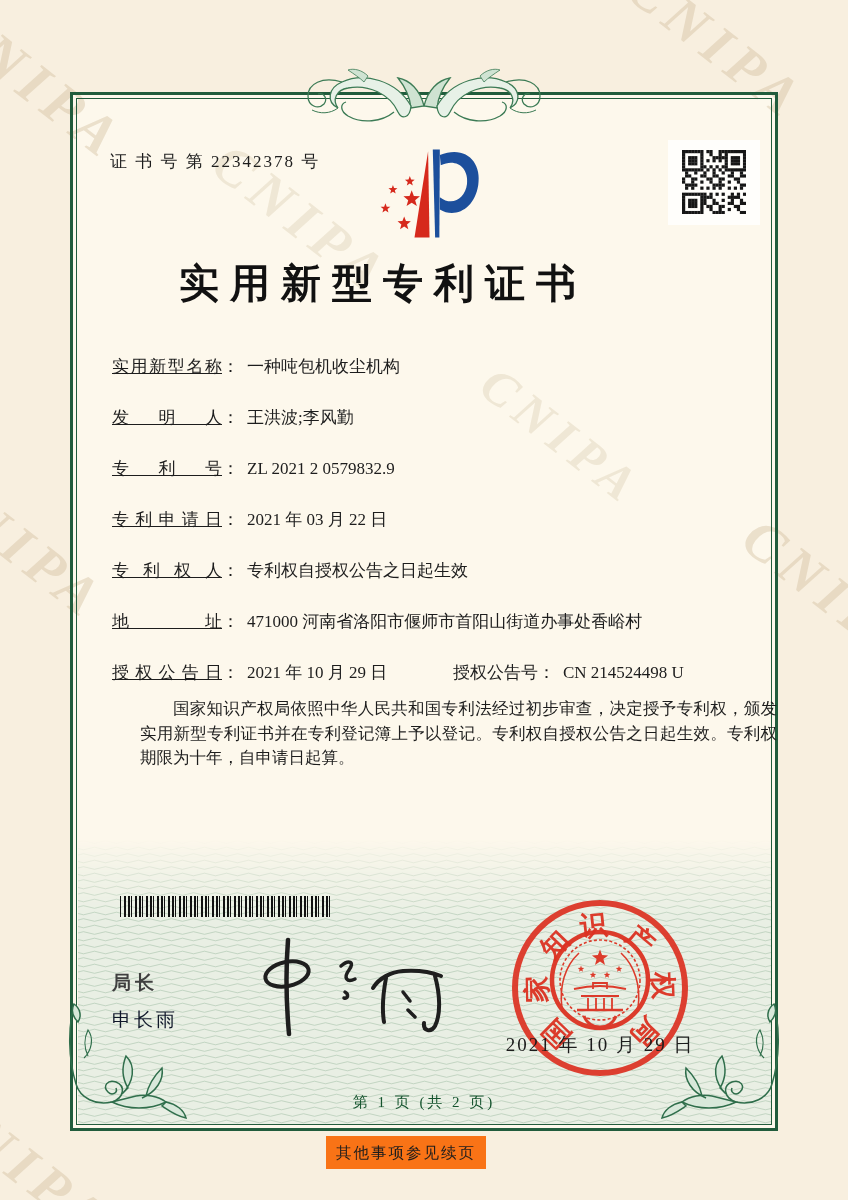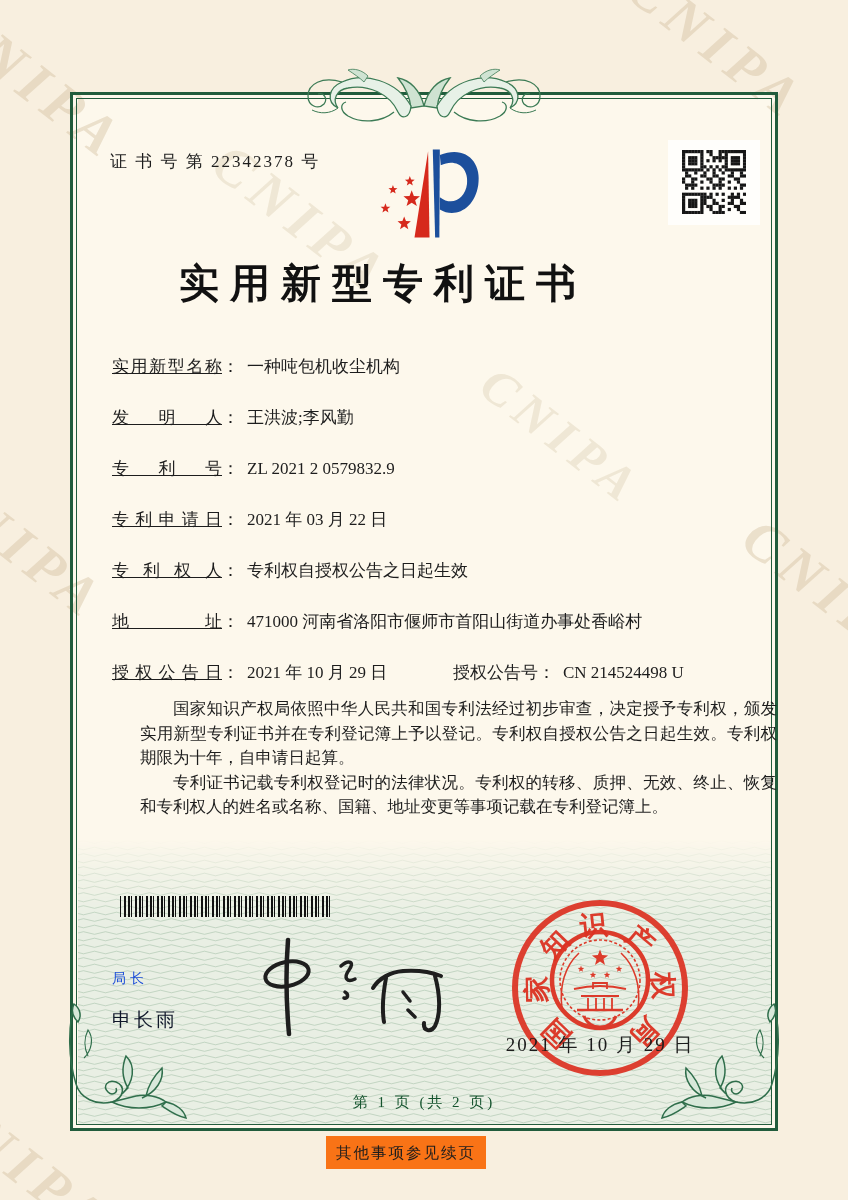--- a/index.html
+++ b/index.html
@@ -27,21 +27,21 @@
   .frow{position:relative;display:flex;line-height:24px;font-size:17px;margin-bottom:27px;color:#1d1d1d;}
   .flabel{display:inline-block;width:110px;text-align:justify;text-align-last:justify;flex:none;text-decoration:underline;}
   .fvalue{margin-left:8px;}
   .fcolon{flex:none;}
   .grant-col{position:absolute;left:341px;top:0;display:flex;}
   .grant-col .flabel2{flex:none;}
   .paras{position:absolute;left:108px;top:697px;width:637px;font-size:16.5px;line-height:24.5px;
          text-align:justify;color:#1d1d1d;margin-left:32px;}
   .paras p{margin:0;text-indent:2em;}
   .barcode{position:absolute;left:120px;top:896px;}
-  .signer-title{position:absolute;left:112px;top:970px;font-size:14px;letter-spacing:4px;color:#1d4ed8;}
+  .signer-title{position:absolute;left:112px;top:970px;font-size:19px;letter-spacing:4px;color:#404040;font-weight:bold;}
   .signer-name{position:absolute;left:112px;top:1007px;font-size:19px;letter-spacing:3px;color:#0f172a;}
   .signature{position:absolute;left:245px;top:926px;}
   .seal{position:absolute;left:512px;top:900px;width:176px;height:176px;}
   .seal-ring{position:absolute;inset:0;border:6px solid #dc3222;border-radius:50%;opacity:.93;}
   .seal-chars{position:absolute;inset:0;}
   .seal-chars span{position:absolute;left:50%;top:50%;font-size:27px;font-weight:700;color:#dc3222;opacity:.95;}
   .emblem{position:absolute;left:36px;top:28px;opacity:.95;}
   .seal-date{position:absolute;left:50%;top:132px;transform:translateX(-50%);white-space:nowrap;
              font-size:19px;letter-spacing:2px;color:#1c1c1c;}
   .page-info{position:absolute;left:70px;top:1093px;width:708px;text-align:center;font-size:15px;
@@ -423,21 +423,20 @@
       <span class="grant-col">
         <span class="flabel2">授权公告号</span>
           <span class="fcolon">：</span>
         <span class="fvalue">CN 214524498 U</span>
       </span>
     </div>
   </div>
 
   <div class="paras">
     <p>国家知识产权局依照中华人民共和国专利法经过初步审查，决定授予专利权，颁发实用新型专利证书并在专利登记簿上予以登记。专利权自授权公告之日起生效。专利权期限为十年，自申请日起算。</p>
-    <p>专利证书记载专利权登记时的法律状况。专利权的转移、质押、无效、终止、恢复和专利权人的姓名或名称、国籍、地址变更等事项记载在专利登记簿上。</p>
   </div>
 
   <svg class="barcode" id="barcode" width="212" height="21">
       <rect x="0" y="0" width="1" height="21" fill="#111"></rect>
       <rect x="4" y="0" width="2" height="21" fill="#111"></rect>
       <rect x="8" y="0" width="2" height="21" fill="#111"></rect>
       <rect x="11" y="0" width="1" height="21" fill="#111"></rect>
       <rect x="15" y="0" width="2" height="21" fill="#111"></rect>
       <rect x="19" y="0" width="2" height="21" fill="#111"></rect>
       <rect x="22" y="0" width="1" height="21" fill="#111"></rect>

